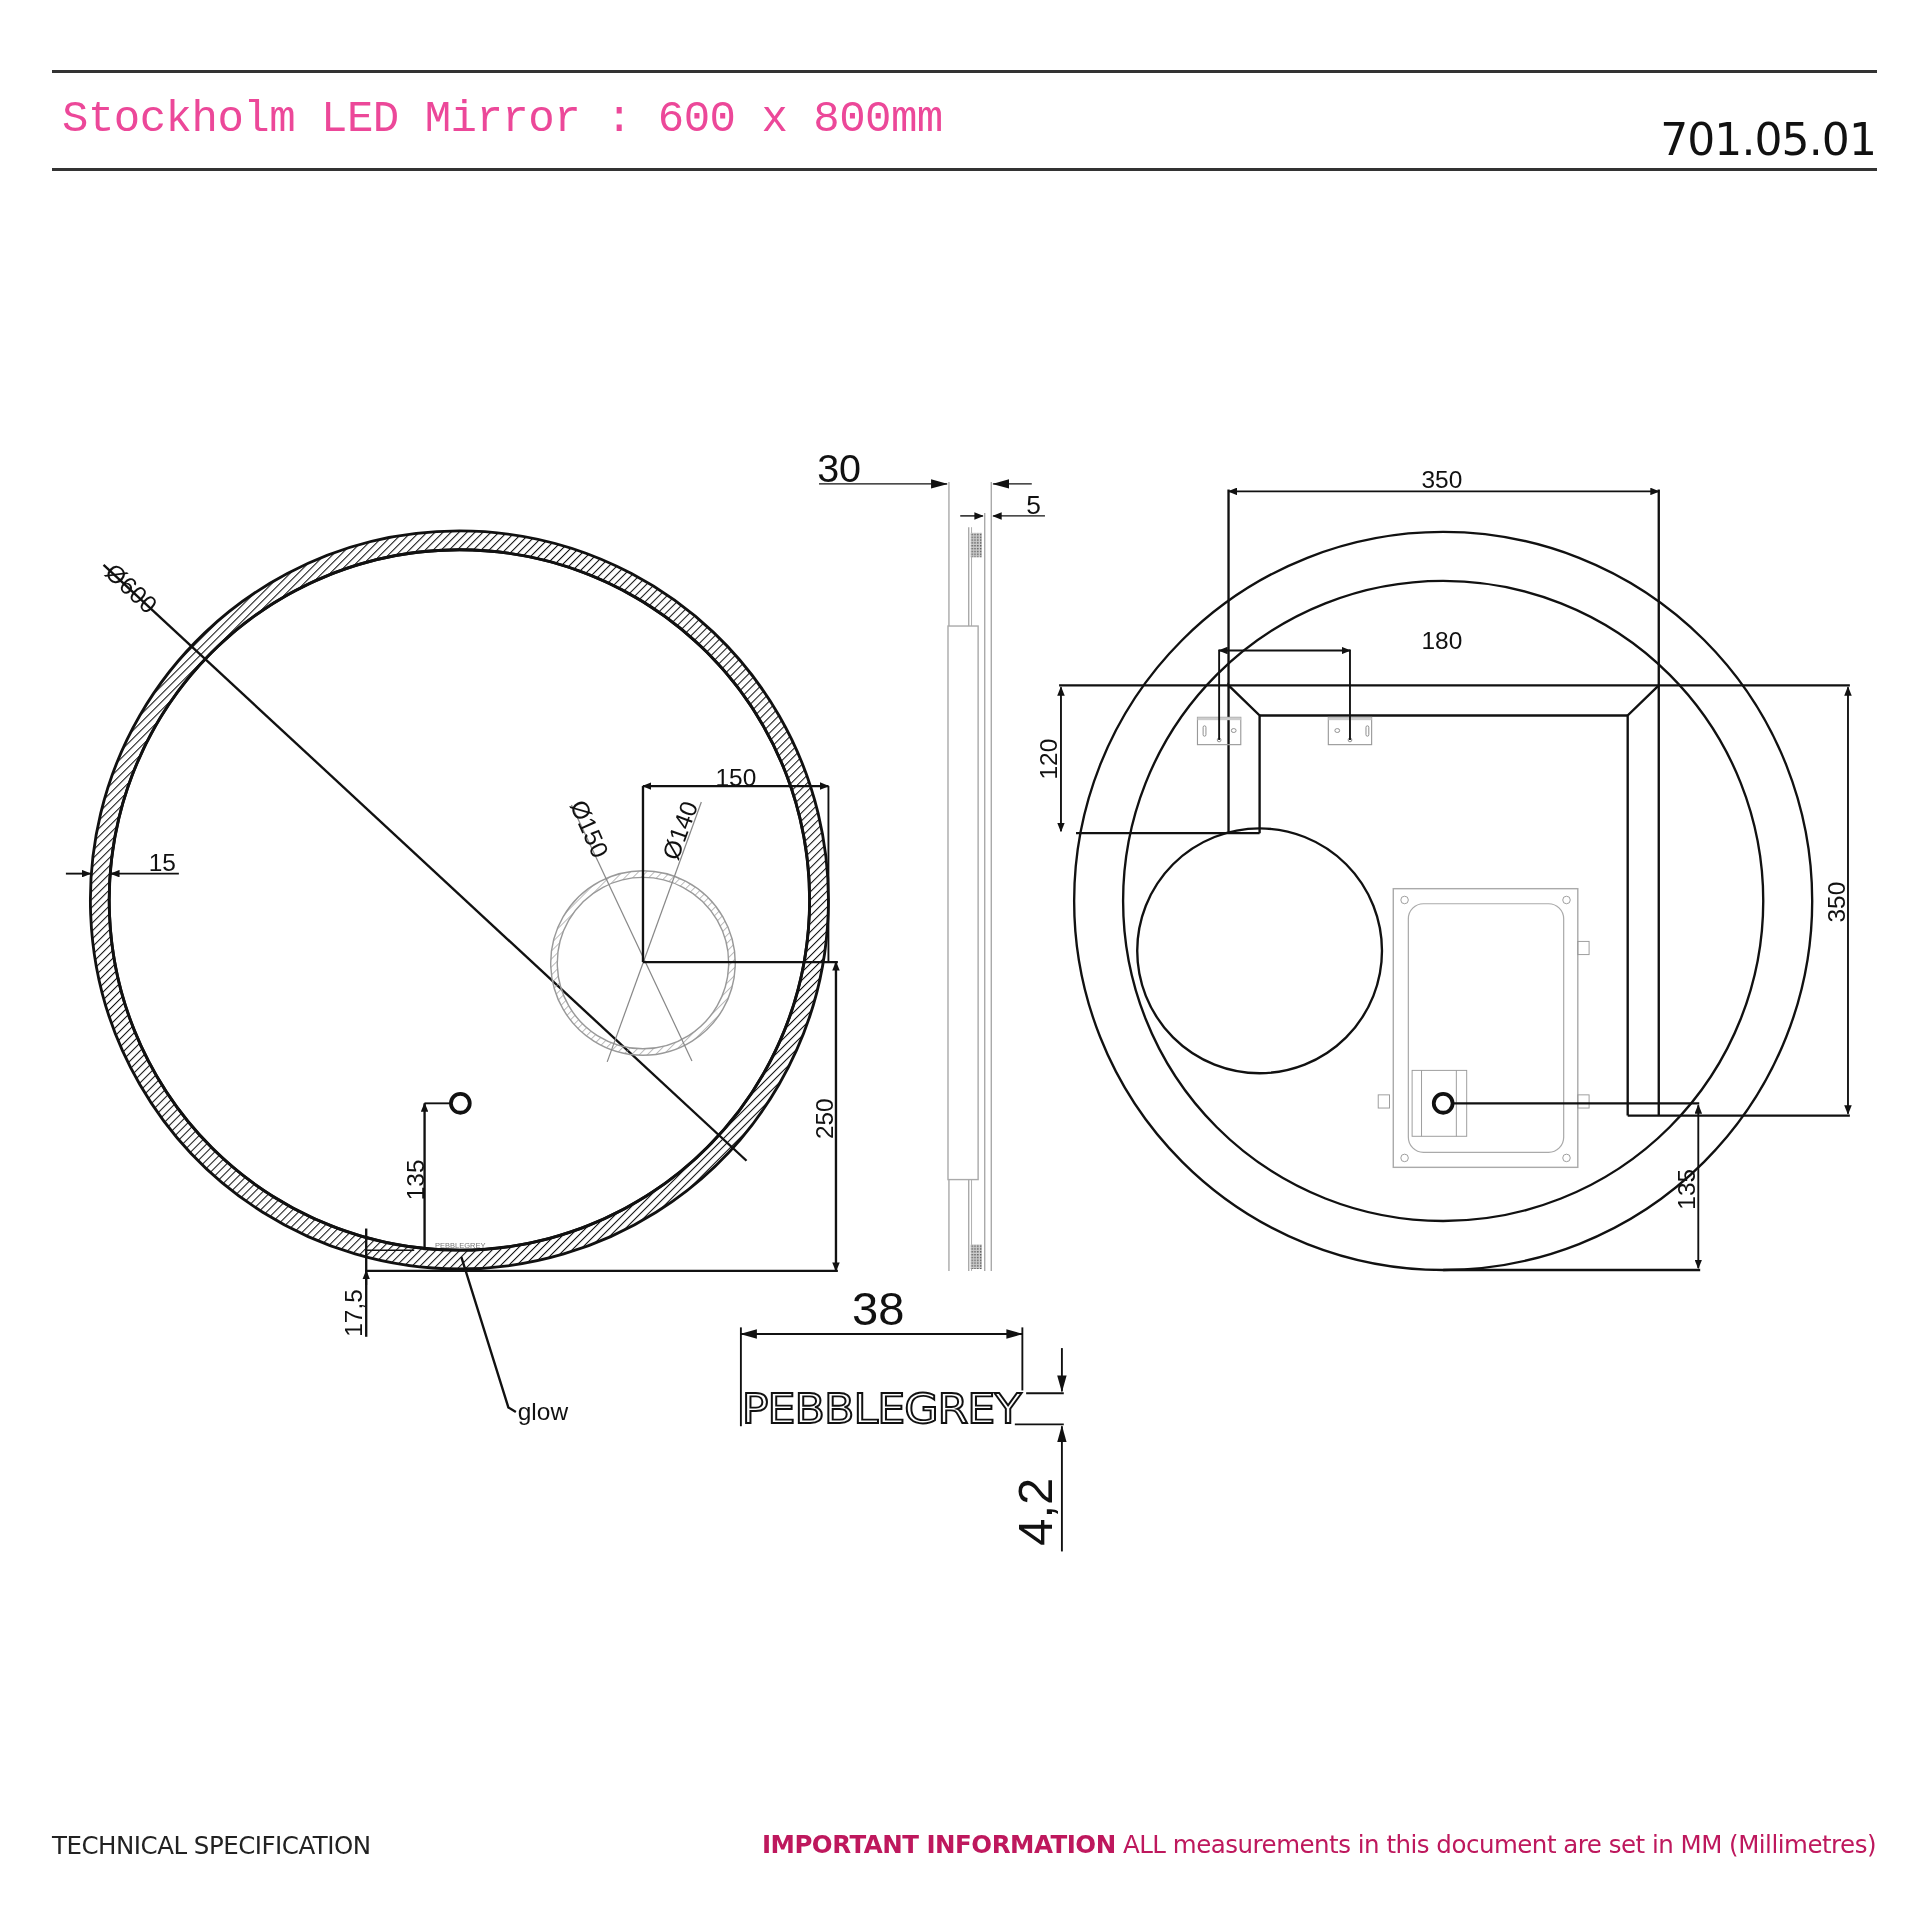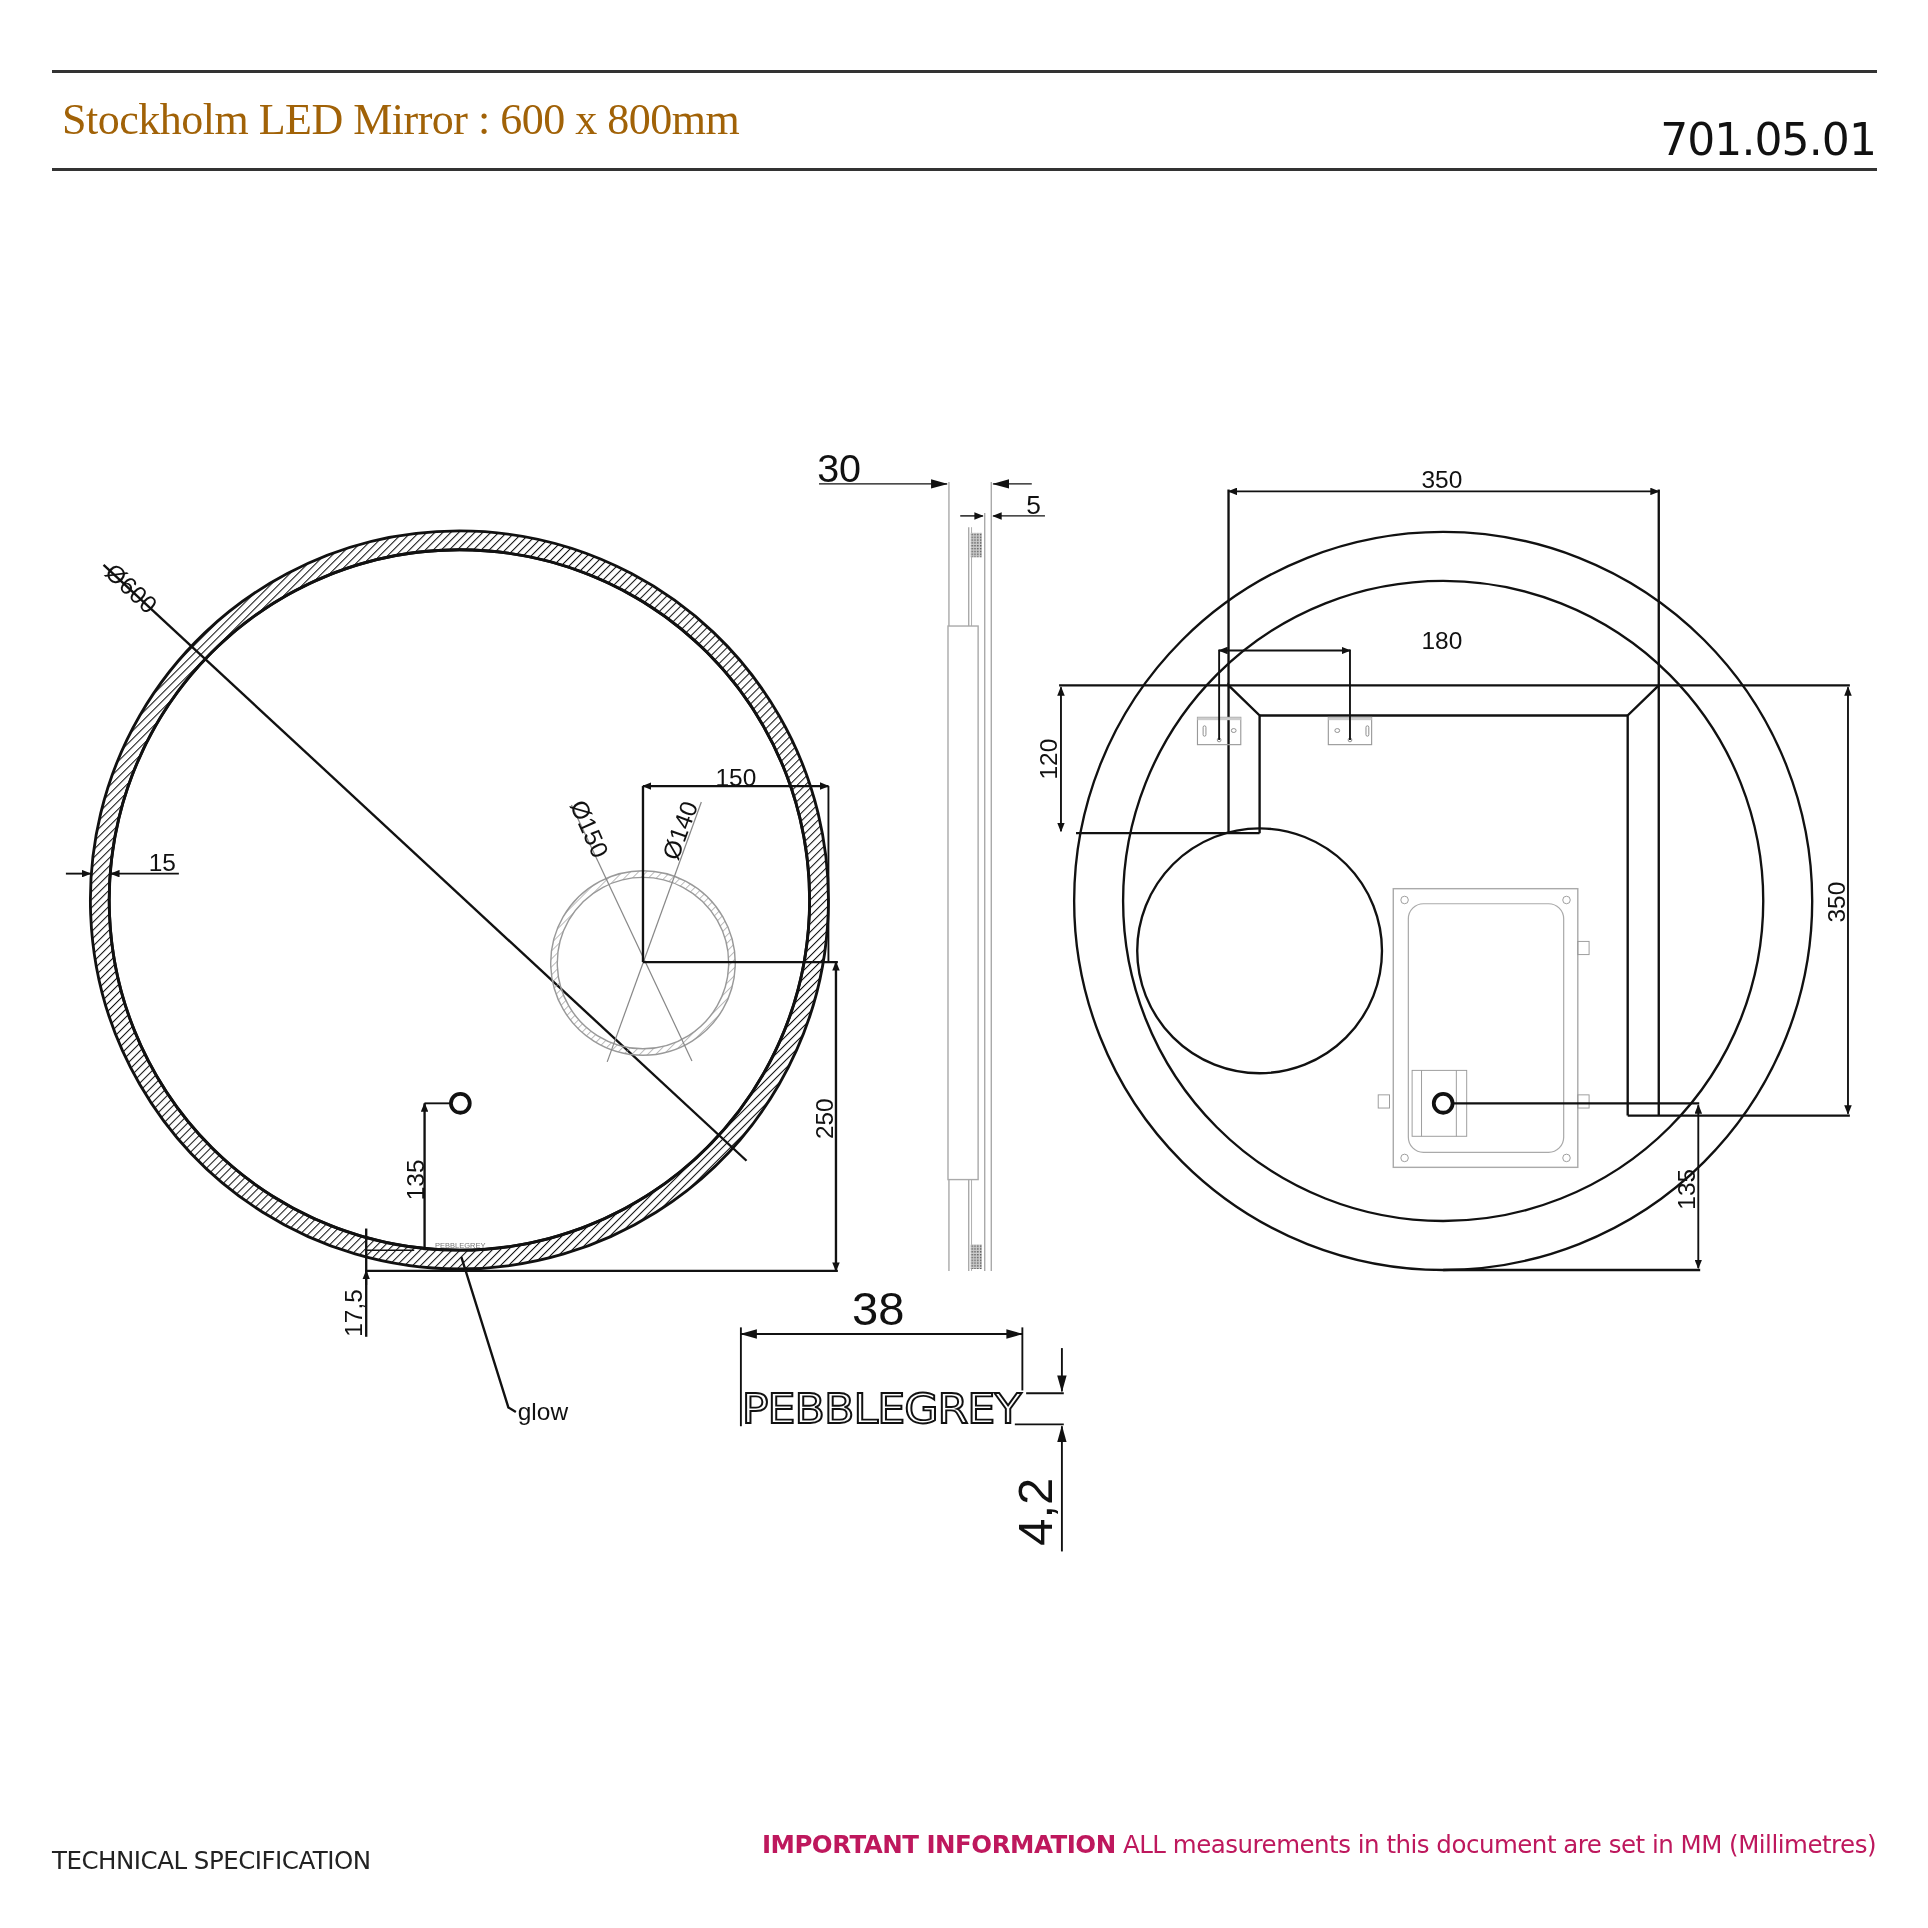--- a/index.html
+++ b/index.html
@@ -1,20 +1,20 @@
 <!DOCTYPE html>
 <html style="font-size:15px"><head>
 <meta charset="utf-8">
 <style>
   html,body{margin:0;padding:0;background:#ffffff;}
   body{width:1928px;height:1928px;position:relative;overflow:hidden;font-family:"Liberation Sans",sans-serif;color:#111;}
   .rule{position:absolute;left:52px;width:1825px;height:2.8px;background:#333;}
-  .title{position:absolute;left:62px;top:94px;font-size:44px;font-family:Liberation Serif, serif;letter-spacing:-0.5px;color:#a16207;}
+  .title{position:absolute;left:62px;top:94px;font-size:44px;font-family:Liberation Mono, monospace;letter-spacing:-0.5px;color:#ec4899;}
   .code{position:absolute;right:52px;top:94px;font-size:44px;font-family:"DejaVu Sans",sans-serif;letter-spacing:-0.9px;color:#111;margin-top:20px;}
-  .footer-left{position:absolute;left:52px;top:1831px;font-size:24.5px;font-family:"DejaVu Sans",sans-serif;color:#222;letter-spacing:-0.5px;margin-top:15px;}
+  .footer-left{position:absolute;left:52px;top:1831px;font-size:24.5px;font-family:"DejaVu Sans",sans-serif;color:#222;letter-spacing:-0.5px;}
   .footer-right{position:absolute;right:52px;top:1830px;font-size:24.5px;font-family:"DejaVu Sans",sans-serif;color:#be185d;letter-spacing:-0.5px;}
   .footer-right b{font-weight:bold;}
   svg.drawing{position:absolute;left:0;top:0;}
   .dim{font-family:"Liberation Sans",sans-serif;fill:#111;}
 </style>
 </head>
 <body>
 
 <div class="rule" style="top:70px;"></div>
 <div class="title">Stockholm LED Mirror : 600 x 800mm</div>

